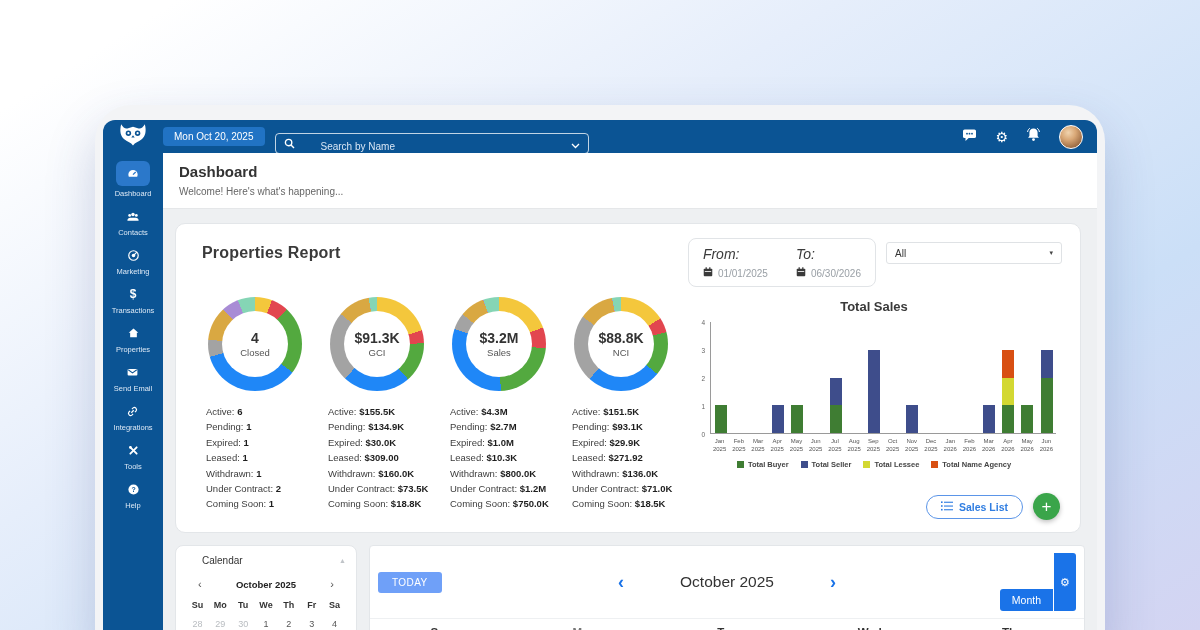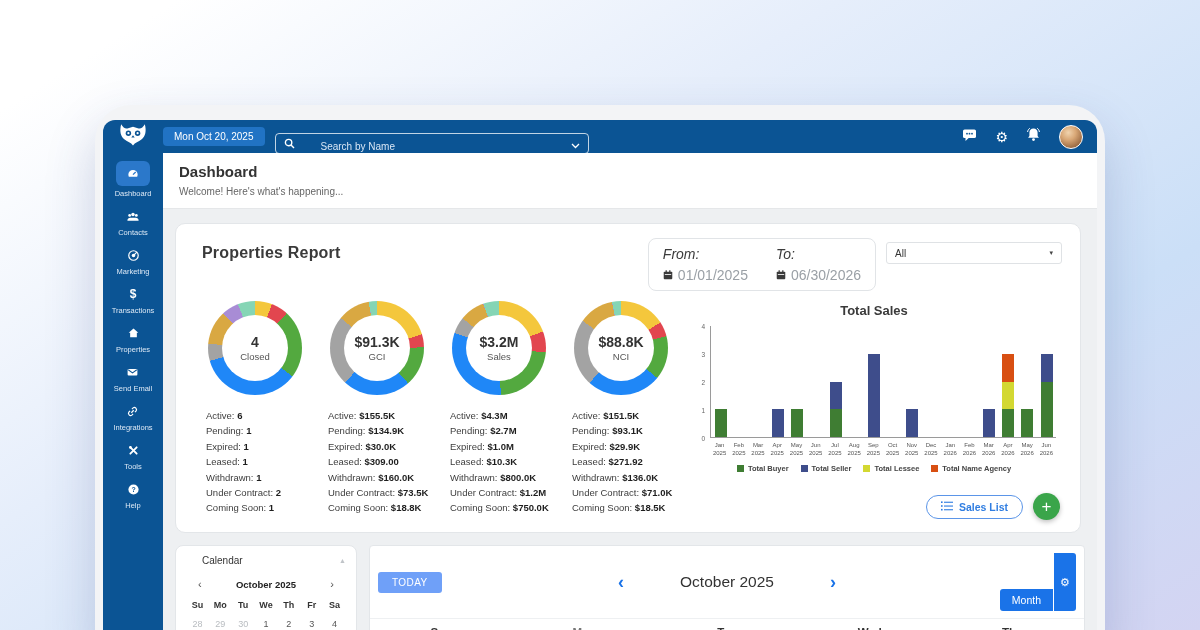--- a/index.html
+++ b/index.html
@@ -38,21 +38,21 @@
   .page-title{font-size:15px;font-weight:bold;color:#333;}
   .page-sub{font-size:10px;color:#666;margin-top:6px;}
 
   .card{background:#fff;border:1px solid #e3e6e9;}
   .commission{margin:14px 16px 12px 12px;height:310px;position:relative;padding:14px 18px;box-sizing:border-box;border-radius:10px;}
   .comm-head{display:flex;justify-content:space-between;}
   .comm-title{font-size:16px;font-weight:bold;color:#3a3a3a;padding:6px 0 0 8px;letter-spacing:.2px;}
   .range-wrap{display:flex;gap:10px;align-items:flex-start;}
   .range-box{border:1px solid #e1e4e7;border-radius:8px;background:#fff;display:flex;gap:28px;padding:7px 14px;cursor:pointer;}
   .r-lbl{font-size:14px;color:#3c3c3c;margin-bottom:5px;font-style:italic;}
-  .r-val{display:flex;gap:5px;align-items:center;font-size:14px;color:#9aa0a6;}
+  .r-val{display:flex;gap:5px;align-items:center;font-size:10px;color:#9aa0a6;}
   .all-select{width:158px;height:20px;margin-top:4px;border:1px solid #dfe2e5;border-radius:3px;background:#fff;font-size:10px;color:#333;display:flex;align-items:center;justify-content:space-between;padding:0 8px;cursor:pointer;}
   .caret{font-size:7px;color:#444;}
 
   .comm-body{display:flex;margin-top:10px;}
   .donut-block{width:122px;}
   .ring{width:94px;height:94px;border-radius:50%;margin:0 auto;position:relative;}
   .hole{position:absolute;inset:14px;background:#fff;border-radius:50%;display:flex;flex-direction:column;align-items:center;justify-content:center;gap:1px;}
   .hole .val{font-size:14px;font-weight:bold;color:#333;}
   .hole .cap{font-size:9.5px;color:#555;}
   .stats{margin-top:13px;padding-left:12px;}

